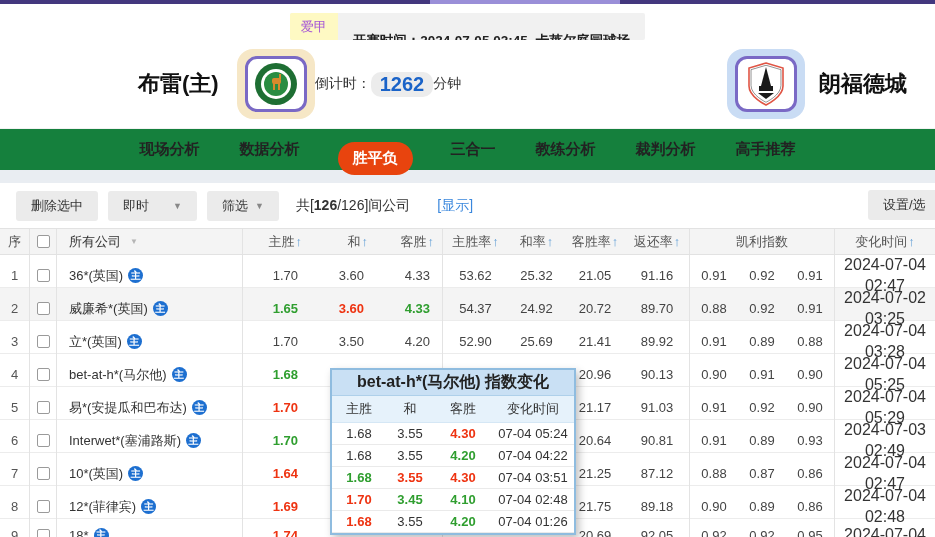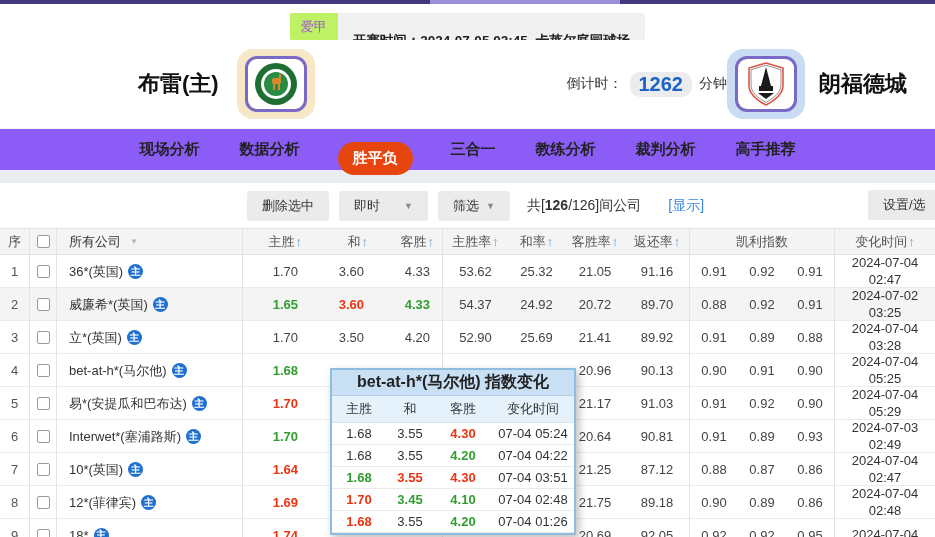--- a/index.html
+++ b/index.html
@@ -8,42 +8,42 @@
   .page { position:relative; width:935px; height:537px; overflow:hidden; background:#fff; }
 
   
   .topbar { height:4px; background:#43377e; position:relative; }
   .topbar-seg { position:absolute; left:430px; top:0; width:190px; height:4px; background:#9a8fd8; }
 
   
   .header-sec { height:124px; background:#fff; }
   .info-bar { display:flex; justify-content:center; padding-top:9px; }
   .info-inner { display:flex; align-items:stretch; background:#f1f1f1; border-radius:2px; overflow:hidden; height:27px; }
-  .league-badge { background:#bef264; color:#a656d6; font-size:13px; display:flex; align-items:center; padding:0 11px; }
+  .league-badge { background:#fef9c3; color:#a656d6; font-size:13px; display:flex; align-items:center; padding:0 11px; }
   .kickoff-wrap { display:flex; align-items:center; gap:8px; padding:0 15px; font-size:13.5px; font-weight:bold; color:#222;margin-top:28px; }
   .teams { display:flex; align-items:center; margin-top:5px; height:78px; }
   .team-name { font-size:22px; font-weight:bold; color:#111; white-space:nowrap; }
   .home-name { margin-left:138px; }
   .logo-box { width:78px; height:70px; border-radius:16px; display:flex; align-items:center; justify-content:center; flex:none; }
   .home-box { background:#f6e7c6; margin-left:18px; }
   .away-box { background:#c9dcf4; }
   .logo-inner { width:62px; height:56px; background:#fff; border:3px solid #7a69c5; border-radius:12px; display:flex; align-items:center; justify-content:center; }
-  .center-count { flex:1; display:flex; align-items:center; justify-content:flex-end; gap:7px; font-size:14px; color:#333; }
+  .center-count { flex:1; display:flex; align-items:center; justify-content:flex-start; font-size:14px; color:#333; }
   .count-value { font-size:20px; font-weight:bold; color:#1a63c8; background:#ececec; padding:1px 9px; border-radius:10px; }
   .away-name { margin-left:14px; margin-right:28px; }
 
   
-  .nav { height:42px; display:flex; align-items:center; justify-content:center; gap:36px; border-top:1px solid #f2f2f2; background:#8b5cf6; }
+  .nav { height:42px; display:flex; align-items:center; justify-content:center; gap:36px; border-top:1px solid #f2f2f2; background:#15803d; }
   .tab { font-size:15px; font-weight:bold; color:#222; cursor:pointer; padding:7px 2px; white-space:nowrap; }
   .tab.active { background:#e8440e; color:#fff; border-radius:17px; padding:7px 15px;margin-top:18px; }
 
   .gray-band { height:13px; background:#e9edf2; }
 
   
-  .toolbar { height:45px; display:flex; align-items:center; padding-left:16px; gap:10px; position:relative; background:#fff;justify-content:center; }
+  .toolbar { height:45px; display:flex; align-items:center; padding-left:16px; gap:10px; position:relative; background:#fff; }
   .tbtn { background:#ebebeb; border-radius:3px; height:30px; display:flex; align-items:center; padding:0 15px; font-size:13px; color:#333; cursor:pointer; white-space:nowrap; }
   .dropdown { width:89px; justify-content:space-between; }
   .dd-arrow { color:#888; font-size:9px; margin-left:7px; }
   .count-text { font-size:14px; color:#333; margin-left:7px; white-space:nowrap; }
   .count-text b { font-weight:bold; }
   .show-link { color:#3a87dd; font-size:14px; margin-left:17px; cursor:pointer; white-space:nowrap; }
   .settings-btn { position:absolute; left:868px; top:7px; width:110px; }
 
   
   .trow { display:grid; grid-template-columns:30px 27px 186px 67px 66px 67px 65px 57px 60px 65px 48px 48px 49px 100px; align-items:stretch; }
@@ -54,21 +54,21 @@
   .b-r { border-right:1px solid #e3e3e3; }
   .c-seq { justify-content:center; color:#555; }
   .c-check { justify-content:center; }
   .checkbox { width:13px; height:13px; border:1px solid #9a9a9a; border-radius:2px; background:#fff; display:inline-block; cursor:pointer; }
   .c-company { padding-left:12px; gap:5px; color:#333; white-space:nowrap; overflow:hidden; }
   .home-mark { width:15px; height:15px; border-radius:50%; background:#1d6fd0; color:#fff; font-size:10px; display:inline-flex; align-items:center; justify-content:center; font-weight:bold; flex:none; }
   .filter-arrow { color:#b5b5b5; font-size:8px; margin-left:4px; }
   .sort { color:#5b9bd5; font-weight:bold; margin-left:1px; }
   .c-odds { justify-content:flex-end; padding-right:12px; }
   .c-rate, .c-kelly { justify-content:center; }
-  .c-date { flex-direction:column; justify-content:center; font-size:13px; color:#333; line-height:1.3; }
+  .c-date { flex-direction:column; justify-content:center; font-size:16px; color:#333; line-height:1.3; }
   .h-right { justify-content:flex-end; padding-right:8px; }
   .h-center { justify-content:center; }
   .kelly-h { grid-column:11 / span 3; }
   .up { color:#ee3311; font-weight:bold; }
   .down { color:#2f9e2f; font-weight:bold; }
 
   
   .popup { position:absolute; left:330px; top:368px; width:246px; background:#fff; border:2px solid #8fbcdf; box-shadow:3px 4px 8px rgba(0,0,0,.25); z-index:10; }
   .popup-title { height:26px; background:#c9e0f4; display:flex; align-items:center; justify-content:center; font-size:16px; font-weight:bold; color:#222; border-bottom:1px solid #aed0ea; }
   .popup-head, .popup-row { display:grid; grid-template-columns:54px 48px 58px 82px; align-items:center; }

